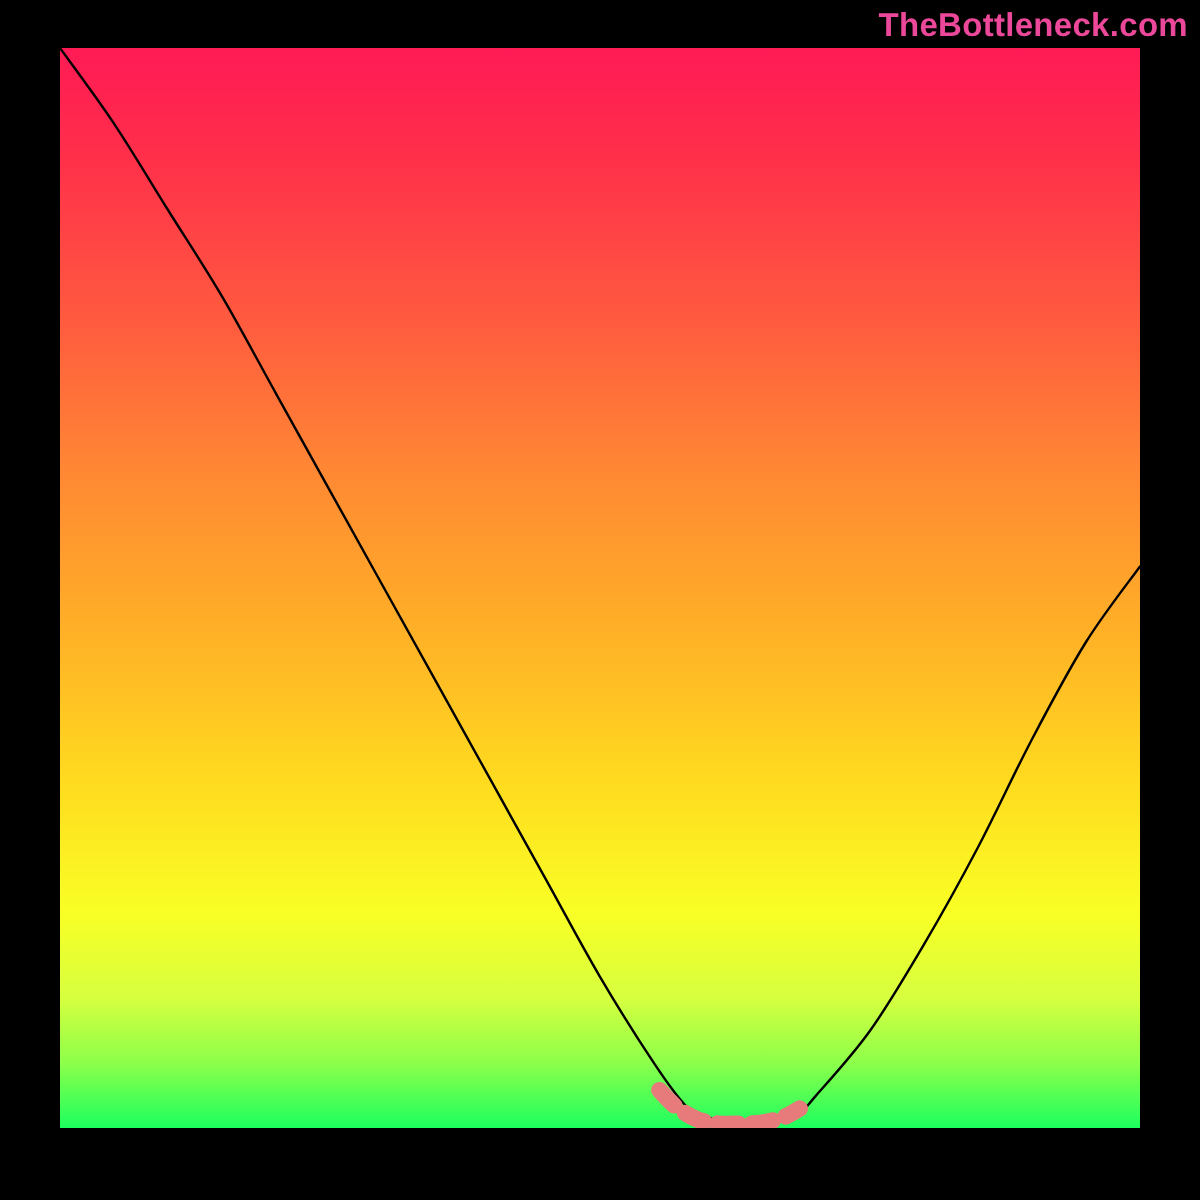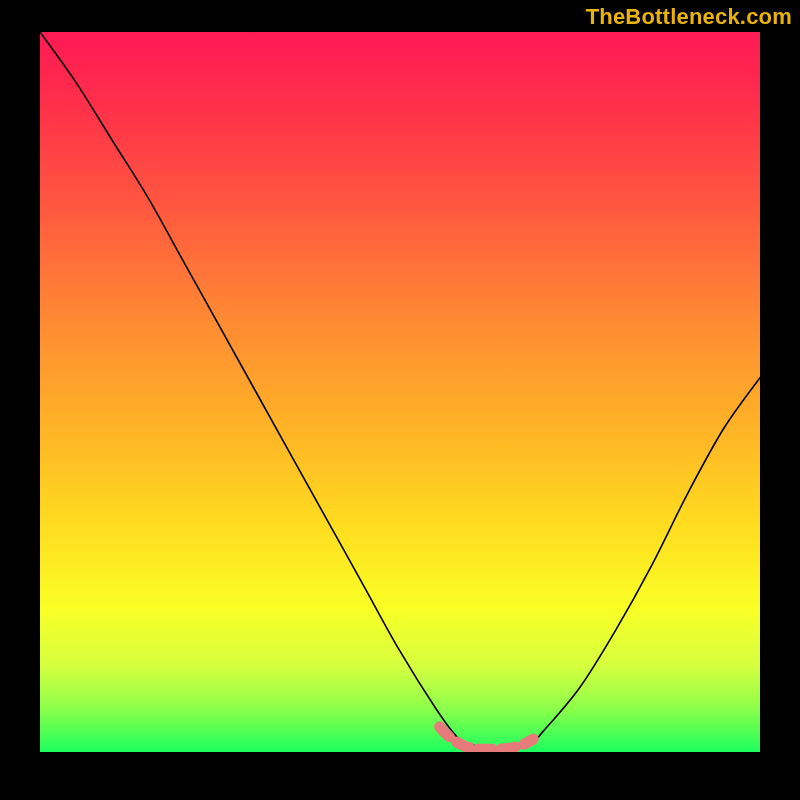--- a/index.html
+++ b/index.html
@@ -14,21 +14,21 @@
   .frame {
     position: relative;
     width: 800px;
     height: 800px;
     background: #000;
   }
   .attribution {
     position: absolute;
     top: 4px;
     right: 8px;
-    color: #eab308;
+    color: #ec4899;
     font-size: 22px;
     font-weight: bold;
     letter-spacing: 0.2px;
   }
   .plot-area {
     position: absolute;
     left: 40px;
     top: 32px;
     width: 720px;
     height: 720px;

